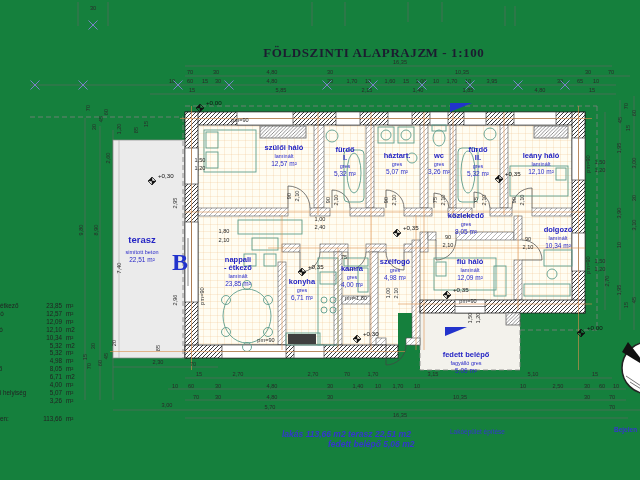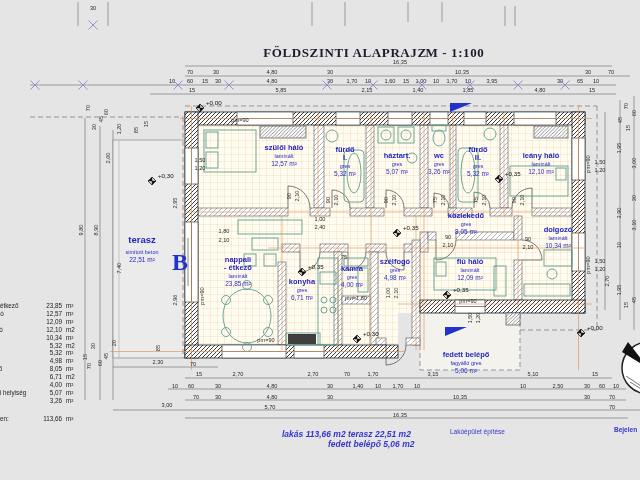--- a/index.html
+++ b/index.html
@@ -1,16 +1,16 @@
 <!DOCTYPE html>
 <html><head>
 <meta charset="utf-8">
 <style>
   html,body{margin:0;padding:0;background:#ffffff;}
-  #stage{position:relative;width:640px;height:480px;background:#e5e5e5;overflow:hidden;
+  #stage{position:relative;width:640px;height:480px;background:#15803d;overflow:hidden;
          font-family:"Liberation Sans",sans-serif;}
   svg{position:absolute;left:0;top:0;font-family:"Liberation Sans",sans-serif;}
   .title-txt{font-family:"Liberation Serif",serif;font-weight:bold;font-size:13px;fill:#1c1c30;letter-spacing:.6px;}
   .dim{font-size:5.6px;fill:#2a2a2a;text-anchor:middle;}
   .lvl{font-size:6.2px;fill:#111;}
   .rname{font-size:7.5px;font-weight:bold;fill:#2424c4;text-anchor:middle;}
   .rbig{font-size:9.5px;}
   .rmat{font-size:5.5px;fill:#2a2ac8;text-anchor:middle;}
   .rarea{font-size:6.5px;fill:#2a2ac8;text-anchor:middle;}
   .sum{font-size:8.5px;font-weight:bold;font-style:italic;fill:#3535cf;}

